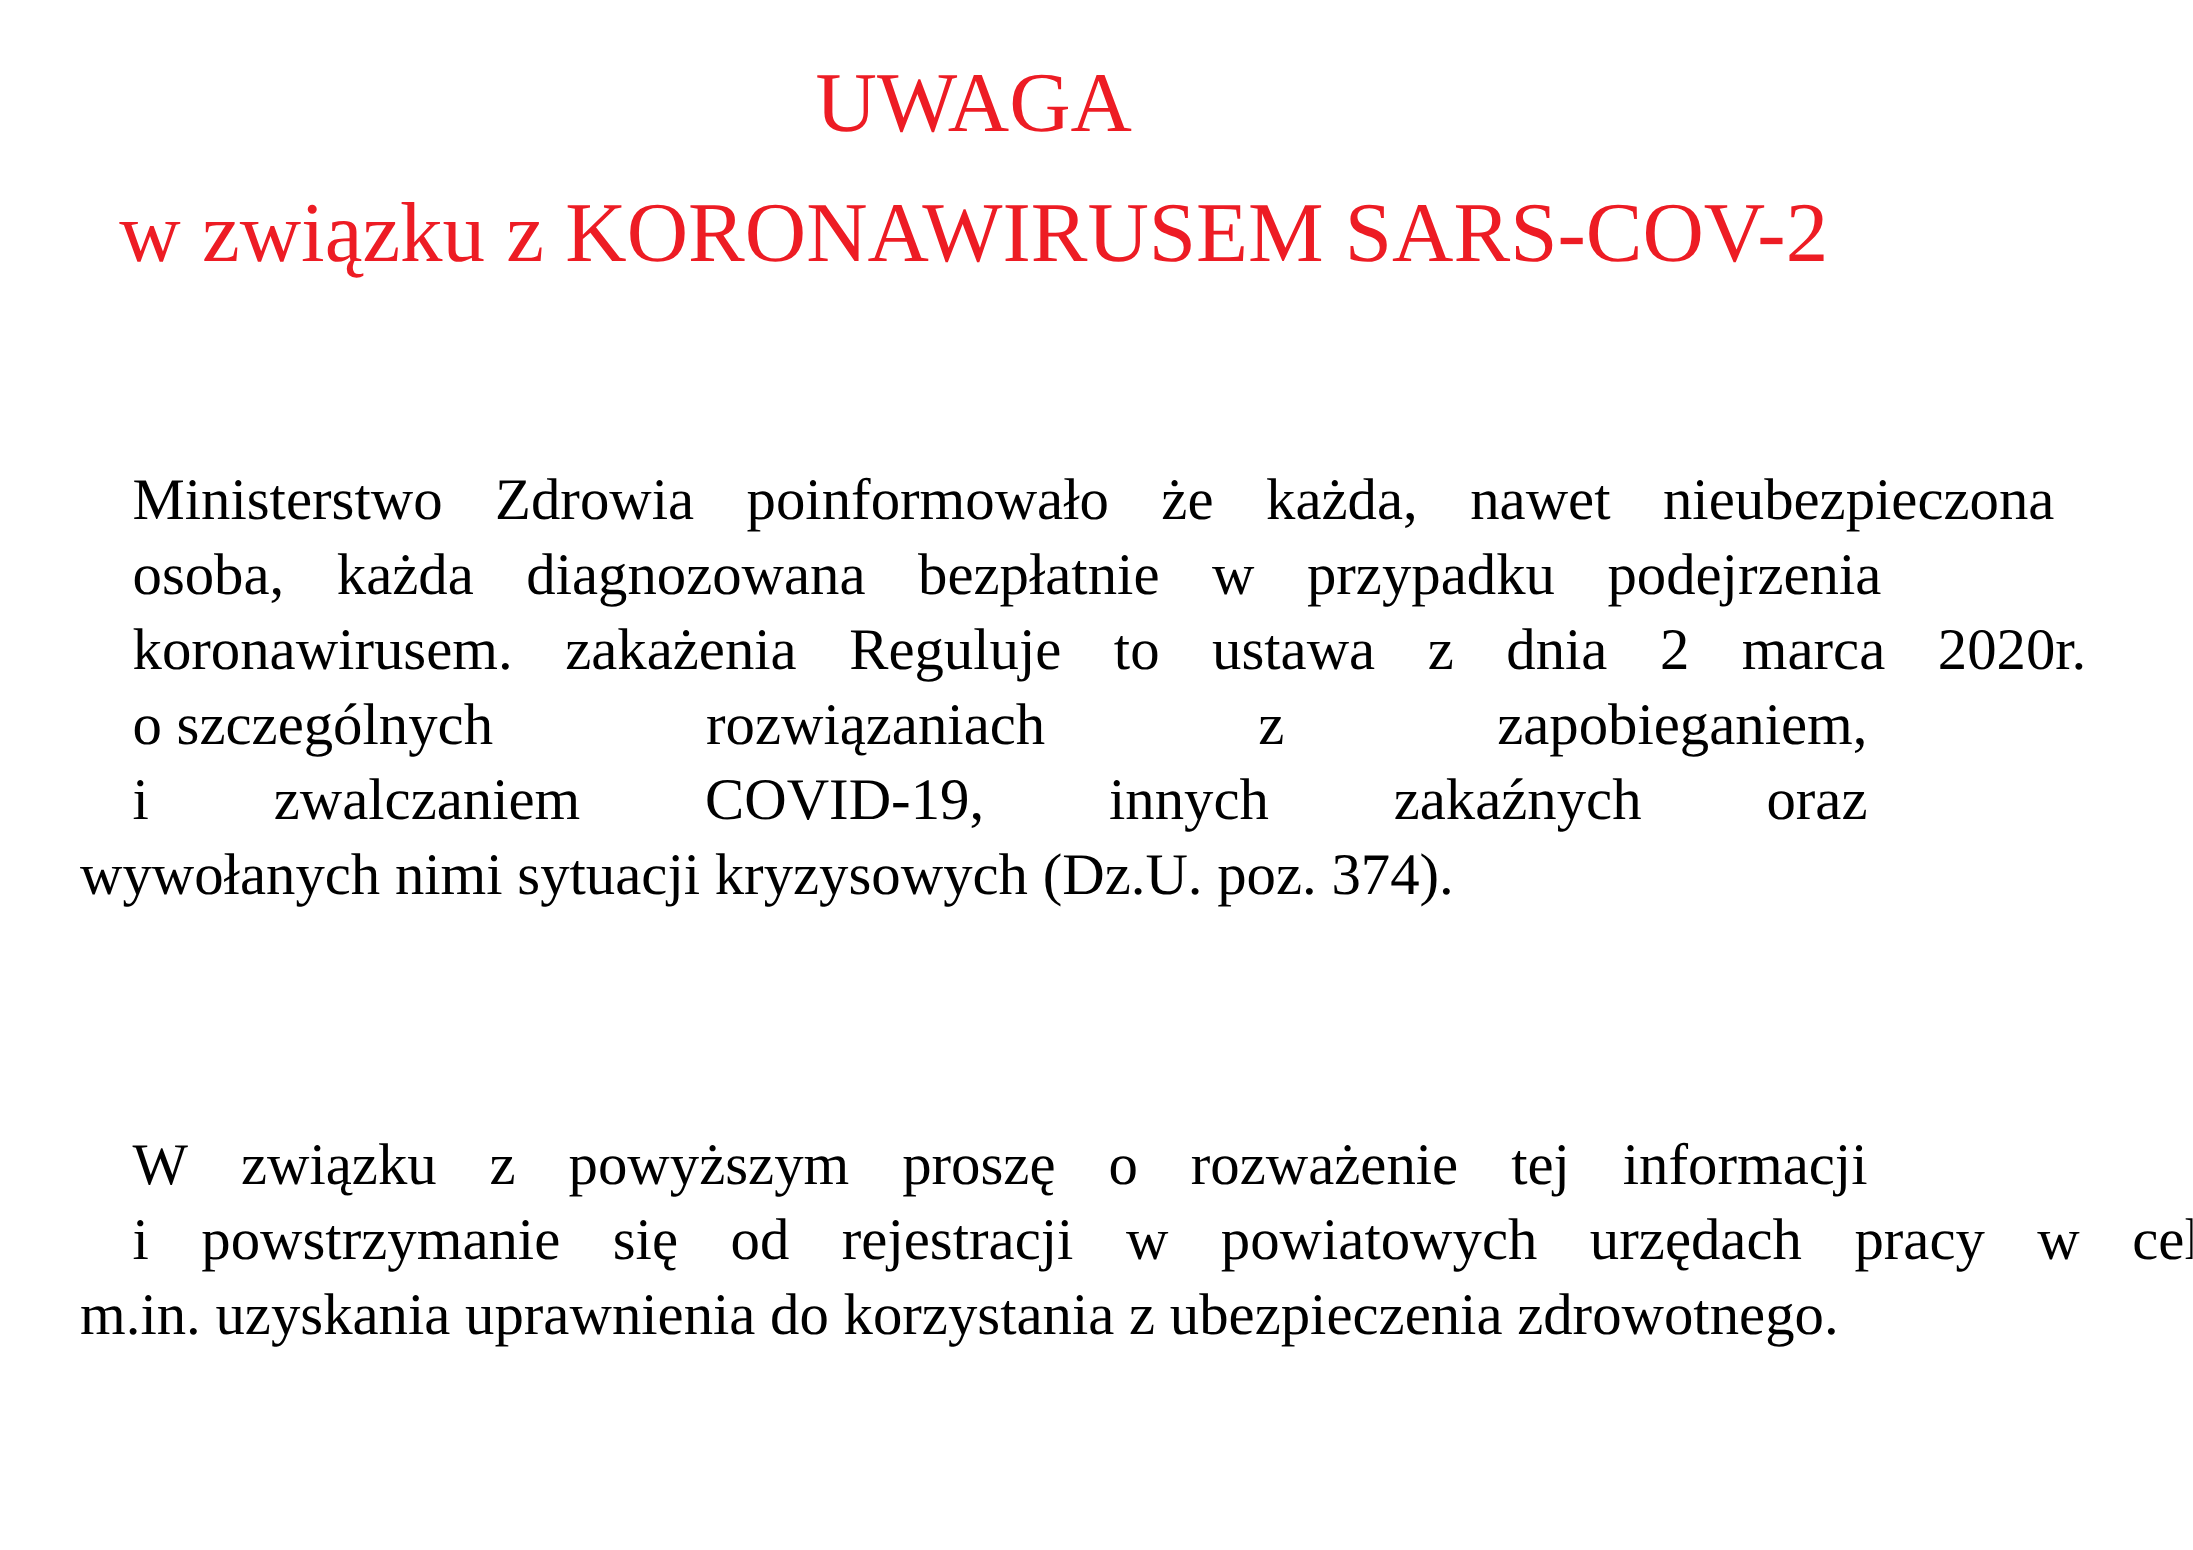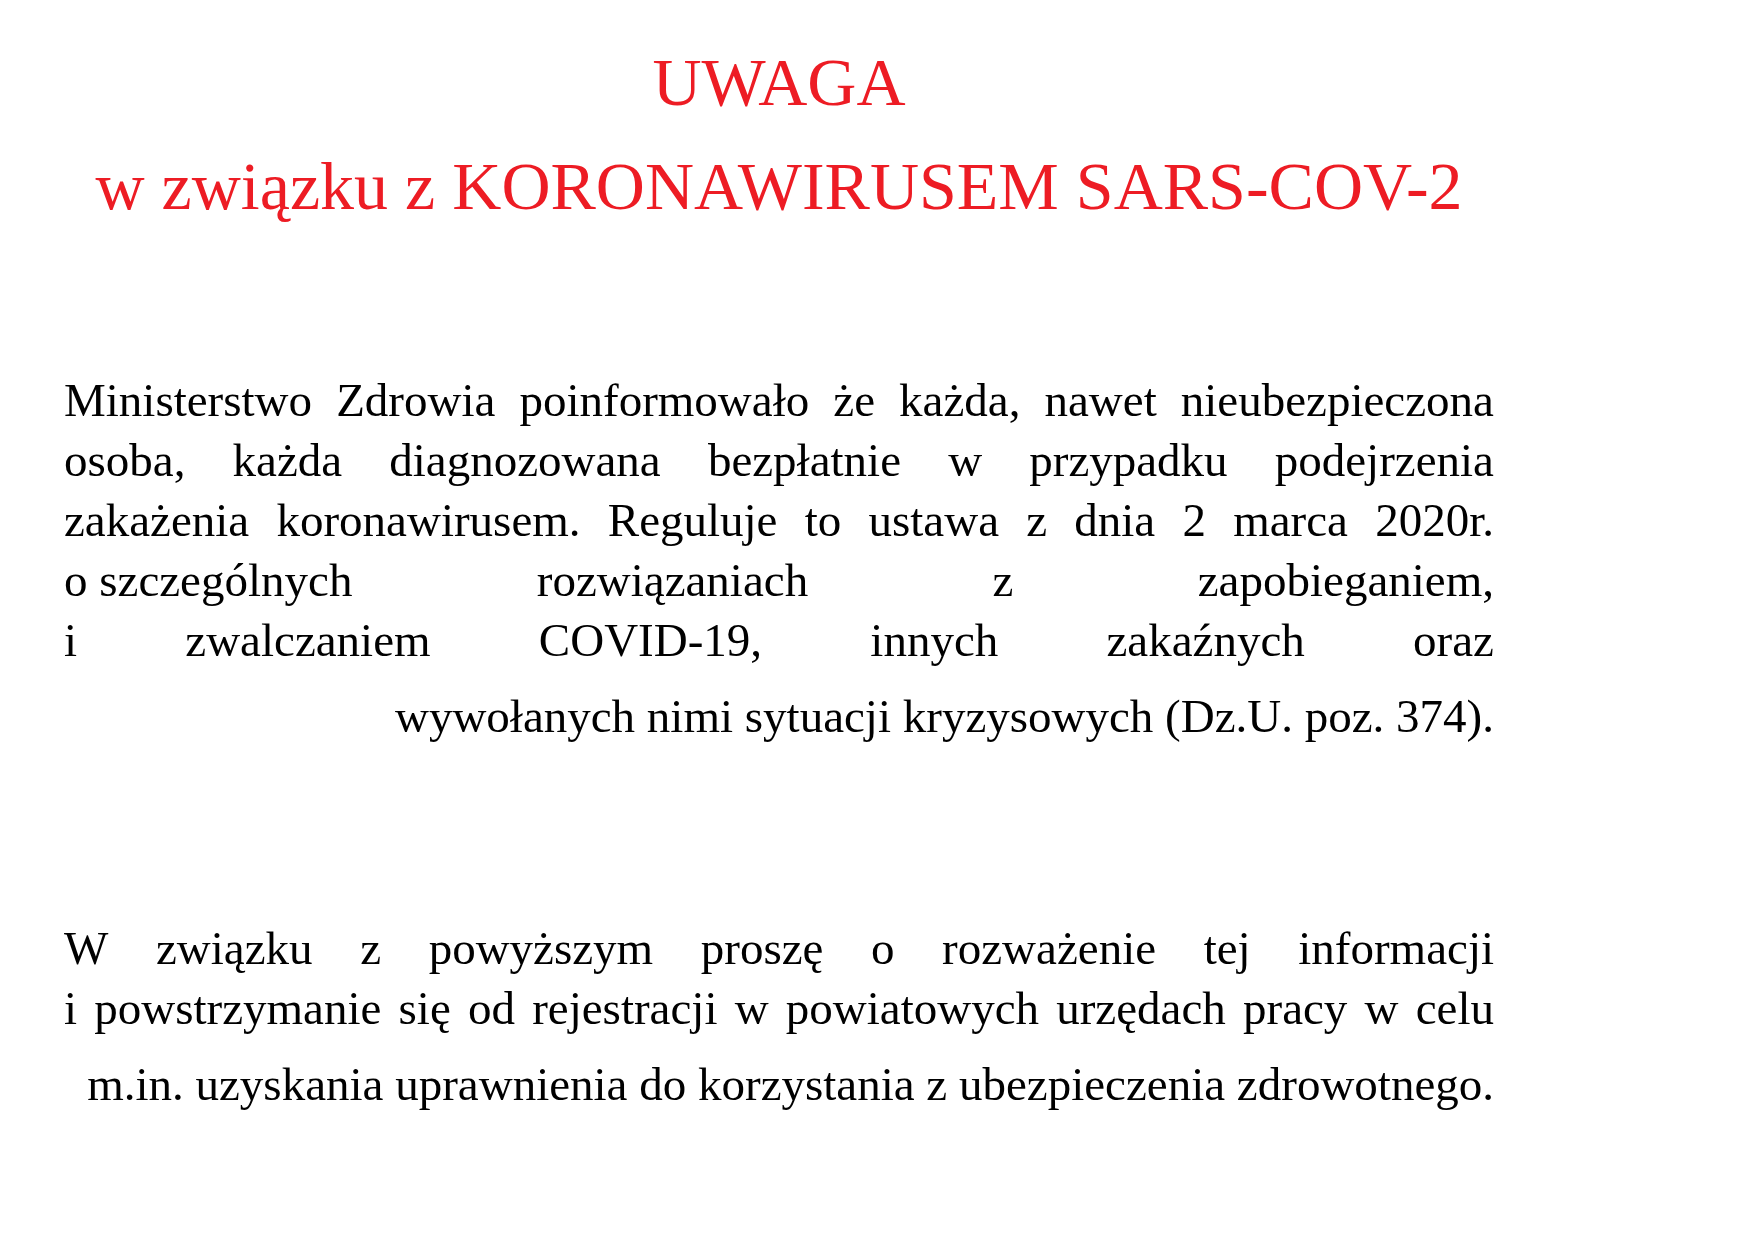--- a/index.html
+++ b/index.html
@@ -29,22 +29,22 @@
     color: #000000;
     font-size: 47px;
     line-height: 60px;
   }
   .para-1 { margin-top: 132px; }
   .para-2 { margin-top: 172px; }
   .jline {
     display: flex;
     justify-content: space-between;
   }
-  .jline span { white-space: pre; }
-  .lastline { text-align: right; margin-top: 16px; }
+  .jline span { white-space: pre; margin-left: 42px; }
+  .lastline { text-align: left; }
 </style>
 </head>
 <body>
 
 <div class="document">
   <div class="heading">
     <div class="heading-line">UWAGA</div>
     <div class="heading-line">w związku z KORONAWIRUSEM SARS-COV-2</div>
   </div>
 
@@ -61,22 +61,22 @@
       <div class="jline">
         <span>osoba,</span>
         <span>każda</span>
         <span>diagnozowana</span>
         <span>bezpłatnie</span>
         <span>w</span>
         <span>przypadku</span>
         <span>podejrzenia</span>
       </div>
       <div class="jline">
+        <span>koronawirusem.</span>
         <span>zakażenia</span>
-        <span>koronawirusem.</span>
         <span>Reguluje</span>
         <span>to</span>
         <span>ustawa</span>
         <span>z</span>
         <span>dnia</span>
         <span>2</span>
         <span>marca</span>
         <span>2020r.</span>
       </div>
       <div class="jline">

